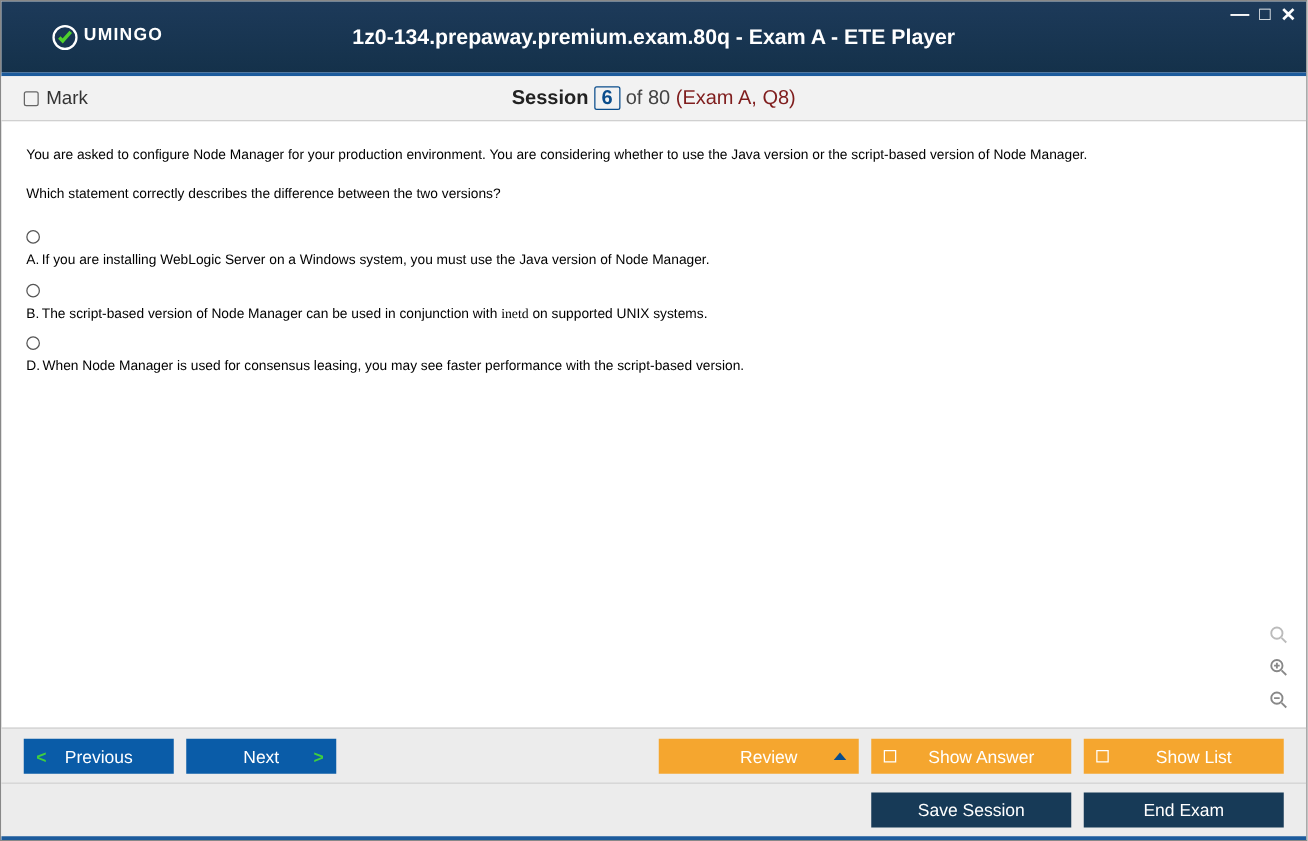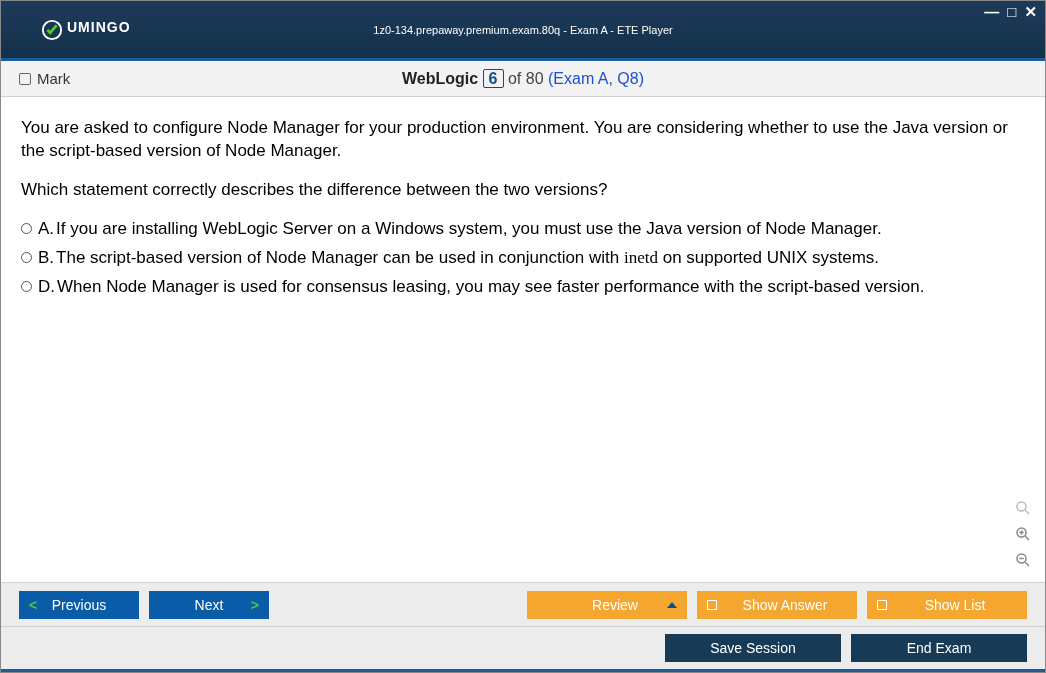--- a/index.html
+++ b/index.html
@@ -1,54 +1,54 @@
 <!DOCTYPE html>
 <html><head>
 <meta charset="utf-8">
 <style>
 * { box-sizing: border-box; margin: 0; padding: 0; }
 body { font-family: "Segoe UI", Arial, sans-serif; background: #fff; width: 1046px; height: 673px; overflow: hidden; border: 1px solid #888; display: flex; flex-direction: column; }
 .titlebar { background: linear-gradient(#1d3a5a,#14314a); color: #fff; height: 60px; display: flex; align-items: center; position: relative; border-bottom: 3px solid #1c5b9c; }
 .logo { display: flex; align-items: flex-start; margin-left: 40px; gap: 4px; }
 .logo-check { width: 22px; height: 22px; }
 .logo-text { font-weight: bold; letter-spacing: 1px; font-size: 14px; color: #fff; }
-.title-center { position: absolute; left: 50%; transform: translateX(-50%); font-weight: 400; font-size: 11px; }
+.title-center { position: absolute; left: 50%; transform: translateX(-50%); font-weight: 700; font-size: 17px; }
 .win-controls { position: absolute; right: 8px; top: 2px; color: #fff; font-size: 15px; display: flex; gap: 8px; font-weight: bold; }
 .win-controls span { cursor: pointer; }
 .subbar { background: #f2f2f2; border-bottom: 1px solid #d0d0d0; height: 36px; display: flex; align-items: center; padding: 0 18px; position: relative; }
 .mark { display: flex; align-items: center; gap: 6px; font-size: 15px; color: #333; cursor: pointer; }
 .mark-box { width: 12px; height: 12px; border: 1px solid #666; border-radius: 2px; }
 .mark-label { text-underline-offset: 2px; }
 .q-center { position: absolute; left: 50%; transform: translateX(-50%); font-size: 16px; color: #444; }
 .q-word { font-weight: bold; color: #222; }
 .q-num { border: 1.5px solid #0a4d8c; padding: 0 5px; border-radius: 2px; color: #0a4d8c; font-weight: bold; }
-.q-paren { color: #1d4ed8; }
-.content { flex: 1; padding: 20px 20px 10px 20px; font-size: 17px; color: #000; line-height: 1.35; position: relative; overflow-y: auto; }
+.q-paren { color: #7f1d1d; }
+.content { flex: 1; padding: 20px 20px 10px 20px; font-size: 11px; color: #000; line-height: 1.35; position: relative; overflow-y: auto; }
 .q-text p { margin-bottom: 16px; }
 .answers { margin-top: 6px; }
-.ans-row { display: flex; align-items: flex-start; gap: 6px; margin-bottom: 6px; }
+.ans-row { display: flex; align-items: flex-start; gap: 6px; margin-bottom: 6px; flex-direction: column; }
 .radio { width: 11px; height: 11px; border: 1px solid #555; border-radius: 50%; margin-top: 5px; flex-shrink: 0; }
 .ans-letter { font-weight: normal; margin-right: 2px; }
 .ans-text { flex: 1; }
 code.mono { font-family: Liberation Serif, serif; text-align: right; }
 .zoom-tools { position: absolute; right: 12px; bottom: 12px; display: flex; flex-direction: column; gap: 6px; align-items: center; }
 .zoom-tools div { width: 20px; height: 20px; color: #999; display: flex; align-items: center; justify-content: center; cursor: pointer; }
 .zoom-tools svg { width:18px; height:18px; }
 .footer1 { background: #ececec; border-top: 1px solid #d0d0d0; height: 44px; display: flex; align-items: center; padding: 0 18px; gap: 10px; }
 .footer2 { background: #ececec; border-top: 1px solid #d0d0d0; border-bottom: 3px solid #1c5b9c; height: 46px; display: flex; align-items: center; justify-content: flex-end; padding: 0 18px; gap: 10px; }
 .btn { height: 28px; display: inline-flex; align-items: center; justify-content: center; font-size: 14px; cursor: pointer; border: none; color: #fff; padding: 0 12px; }
 .btn-blue { background: #0a5ca8; width: 120px; position: relative; }
 .btn-blue .arrow { color: #3fcf3f; font-weight: bold; position: absolute; }
 .btn-blue .arrow.left { left: 10px; }
 .btn-blue .arrow.right { right: 10px; }
 .spacer { flex: 1; }
 .btn-orange { background: #f5a62f; width: 160px; position: relative; padding-left: 28px; }
 .btn-orange .sq { width: 10px; height: 10px; border: 1.5px solid #fff; position: absolute; left: 10px; }
 .btn-orange .tri { position: absolute; right: 10px; width: 0; height: 0; border-left: 5px solid transparent; border-right: 5px solid transparent; border-bottom: 6px solid #0a4d8c; }
-.btn-dark { background: #173a57; width: 176px; }
+.btn-dark { background: #173a57; width: 160px; }
 </style>
 </head>
 <body>
 
 <div class="titlebar">
   <div class="logo">
     <svg class="logo-check" viewBox="0 0 24 24">
         <circle cx="12" cy="12" r="10" fill="none" stroke="#fff" stroke-width="2"></circle>
         <path d="M7 12 l3 3 l7 -8" fill="none" stroke="#4fd02c" stroke-width="3"></path>
       </svg>
@@ -61,21 +61,21 @@
     <span>✕</span>
   </div>
 </div>
 
 <div class="subbar">
   <div class="mark">
     <span class="mark-box"></span>
     <span class="mark-label">Mark</span>
   </div>
   <div class="q-center">
-    <span class="q-word">WebLogic</span>
+    <span class="q-word">Session</span>
     <span class="q-num">6</span>
     <span> of 80 </span><span class="q-paren">(Exam A, Q8)</span>
   </div>
 </div>
 
 <div class="content">
   <div class="q-text">
     <p>You are asked to configure Node Manager for your production environment. You are considering whether to use the Java version or the script-based version of Node Manager.</p>
     <p>Which statement correctly describes the difference between the two versions?</p>
   </div>

